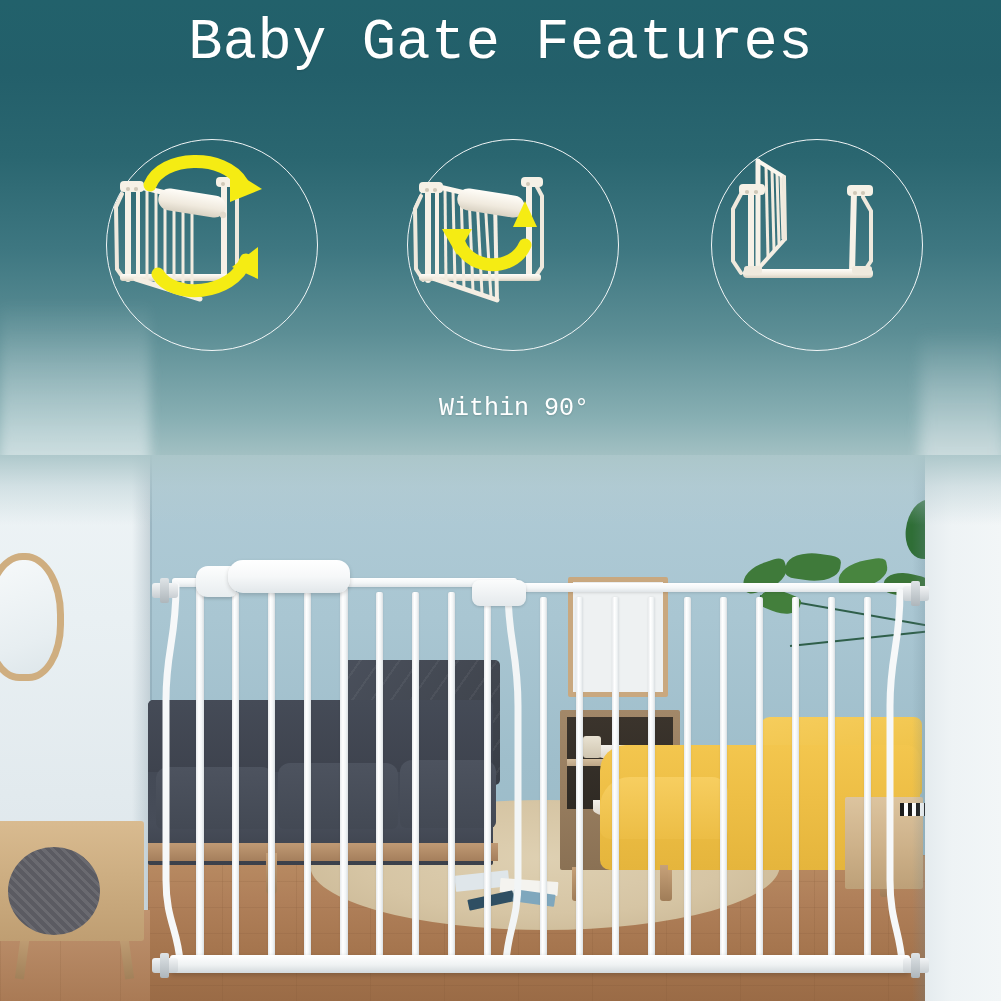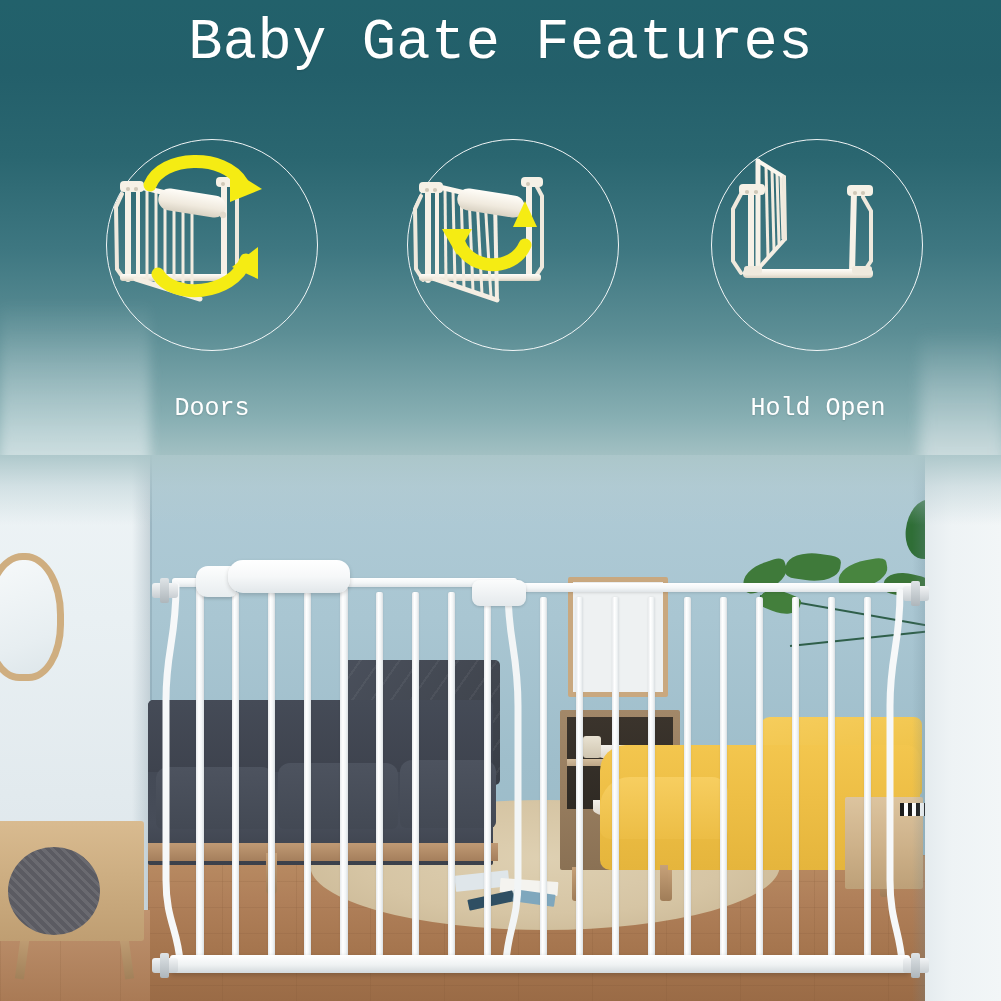--- a/index.html
+++ b/index.html
@@ -369,21 +369,20 @@
           <polygon points="124,30 156,50 124,63" fill="#F5EC13"></polygon>
         </g>
         <g>
           <path d="M52 135 C66 160, 126 158, 140 121" stroke="#F5EC13" stroke-width="13" fill="none" stroke-linecap="round"></path>
           <polygon points="126,128 152,108 152,140" fill="#F5EC13"></polygon>
         </g>
       </svg>
     </div>
   </div>
   <div class="caption" style="left:47px; top:395px;">
-    <div>Doors</div>
   </div>
 
   <div class="feature" style="left:407px; top:139px;">
     <div class="ring"></div>
     <div class="art">
       <svg width="212" height="212" viewBox="0 0 212 212">
         <defs>
           <linearGradient id="mh2" x1="0" y1="0" x2="0" y2="1">
             <stop offset="0" stop-color="#fffdf8"></stop>
               <stop offset="0.6" stop-color="#f0eade"></stop>
@@ -422,20 +421,21 @@
       <svg width="212" height="212" viewBox="0 0 212 212" style="position:absolute;left:0;top:0;">
         <g>
           <path d="M50 98 C58 133, 106 134, 118 106" stroke="#F5EC13" stroke-width="13" fill="none" stroke-linecap="round"></path>
           <polygon points="35,90 65,90 50,116" fill="#F5EC13"></polygon>
           <polygon points="106,88 130,88 118,62" fill="#F5EC13"></polygon>
         </g>
       </svg>
     </div>
   </div>
   <div class="caption" style="left:349px; top:395px;">
+    <div>Within 90°</div>
   </div>
 
   <div class="feature" style="left:711px; top:139px;">
     <div class="ring"></div>
     <div class="art">
       <svg width="212" height="212" viewBox="0 0 212 212">
         <defs>
           <linearGradient id="mh3" x1="0" y1="0" x2="0" y2="1">
             <stop offset="0" stop-color="#fffdf8"></stop>
               <stop offset="0.6" stop-color="#f0eade"></stop>
@@ -470,23 +470,20 @@
         <circle cx="36" cy="53" r="2.1" fill="#cfc8b8"></circle>
         <circle cx="45" cy="53" r="2.1" fill="#cfc8b8"></circle>
         <rect x="136" y="46" width="26" height="11" rx="4" fill="#f6f1e6"></rect>
         <circle cx="144" cy="54" r="2.1" fill="#cfc8b8"></circle>
         <circle cx="152" cy="54" r="2.1" fill="#cfc8b8"></circle>
 
         <rect x="33" y="127" width="18" height="8" rx="3" fill="#efe9dd"></rect>
         <rect x="141" y="127" width="20" height="8" rx="3" fill="#efe9dd"></rect>
       </svg>
     </div>
-  </div>
-  <div class="caption" style="left:653px; top:395px;">
-    <div>Hold Open</div>
   </div>
 
   <div class="scene">
 
     <div class="wall"></div>
     <div class="wall-left"></div>
     <div class="wall-left-shadow"></div>
 
     <div class="floor"></div>
     <div class="floor-left"></div>

